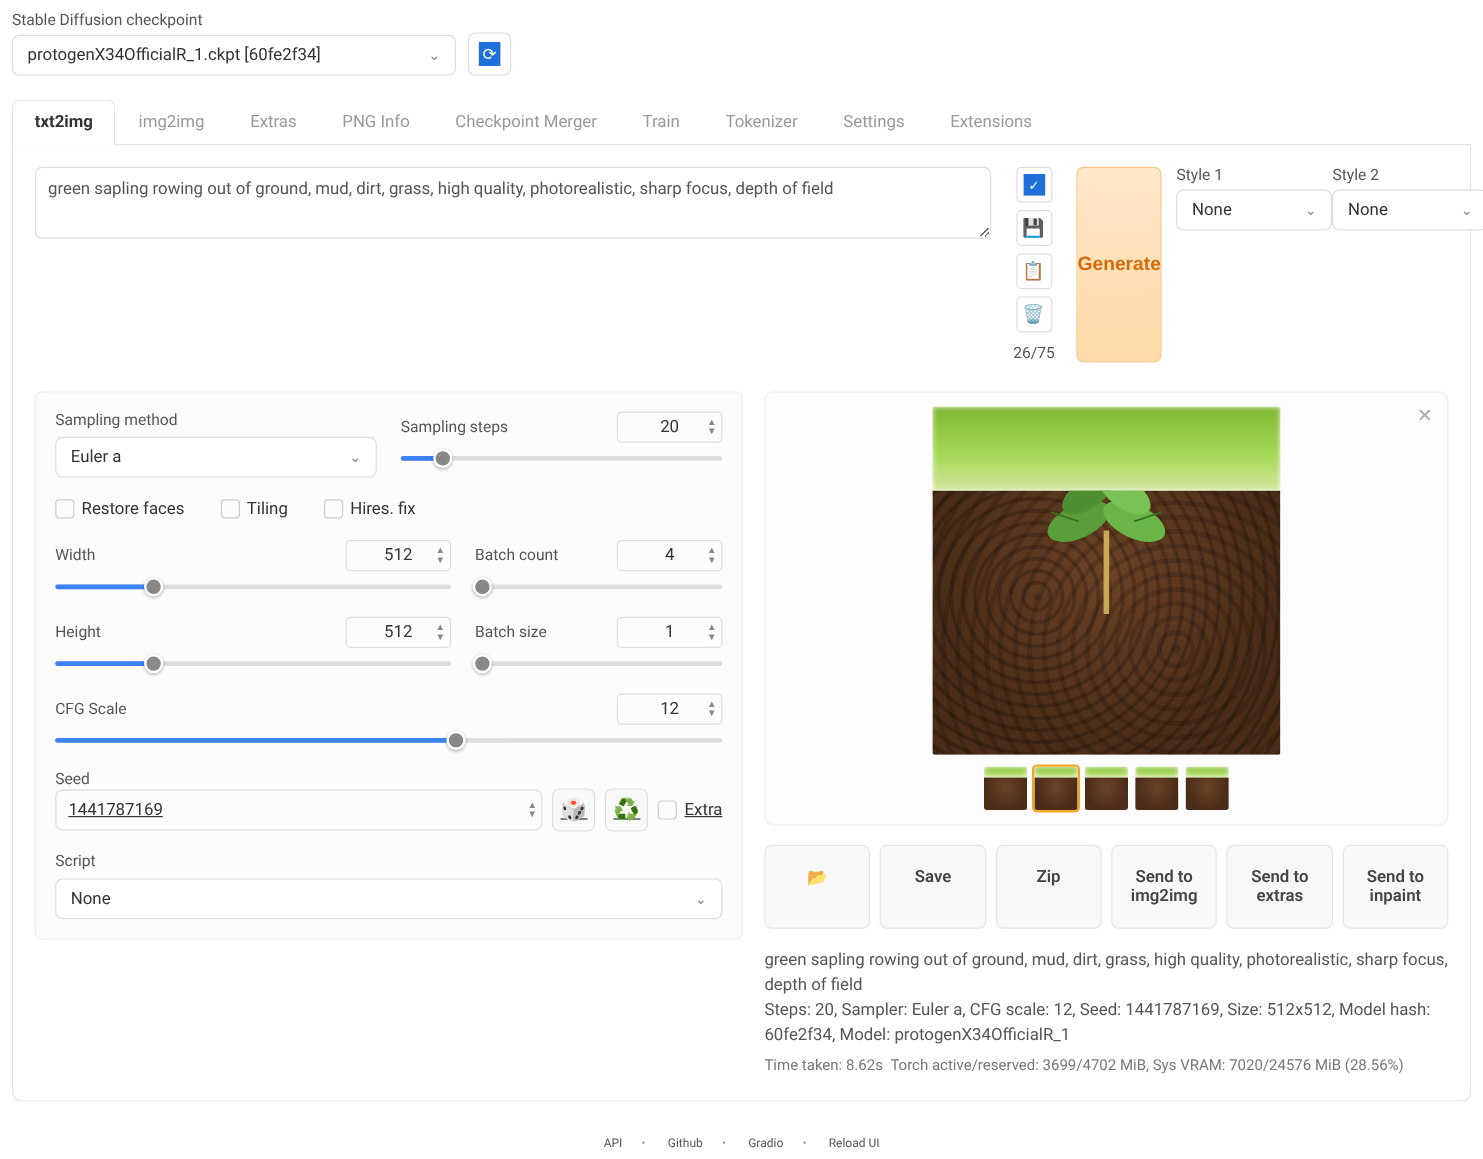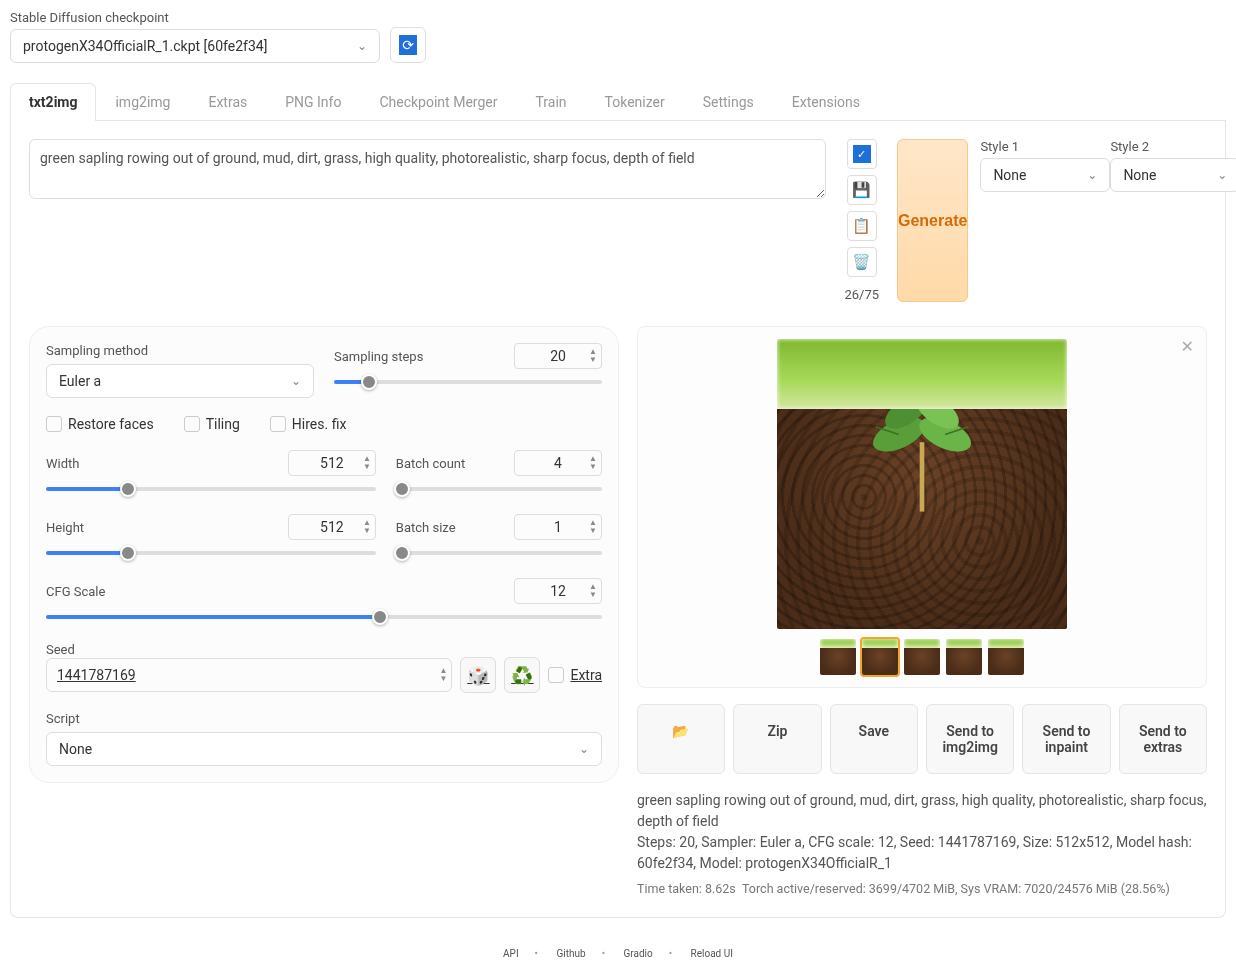--- a/index.html
+++ b/index.html
@@ -22,21 +22,21 @@
 .textarea::placeholder { color: #aaa; }
 .icon-col { display: flex; flex-direction: column; gap: 6px; align-items: center; }
 .small-icon-btn { width: 30px; height: 30px; border: 1px solid #ddd; border-radius: 4px; background: #fff; display: flex; align-items: center; justify-content: center; cursor: pointer; font-size: 15px; }
 .checkbox-icon { width: 18px; height: 18px; background: #1e6fd9; color: #fff; display:flex; align-items:center; justify-content:center; font-size:11px; }
 .token-count { font-size: 13px; color: #555; margin-top: 4px; }
 .gen-col { width: 310px; display: flex; gap: 12px; }
 .generate-btn { background: linear-gradient(#ffe7c9, #ffd9a8); border: 1px solid #f5c98a; color: #d46b08; font-weight: 600; font-size: 16px; border-radius: 6px; padding: 22px 0; cursor: pointer; }
 .styles-row { display: flex; gap: 0; }
 .style-group { flex: 1; display: flex; flex-direction: column; gap: 4px; }
 .content-row { display: flex; gap: 18px; margin-top: 24px; align-items: flex-start; }
-.settings-panel { flex: 0 0 590px; border: 1px solid #eee; border-radius: 20px; padding: 16px; background: #fcfcfc; }
+.settings-panel { flex: 0 0 590px; border: 1px solid #eee; border-radius: 6px; padding: 16px; background: #fcfcfc; }
 .setting-row { display: flex; gap: 20px; margin-bottom: 18px; }
 .setting-group { flex: 1; display: flex; flex-direction: column; gap: 6px; }
 .setting-header { display: flex; justify-content: space-between; align-items: center; }
 .num-input { border: 1px solid #ddd; border-radius: 4px; padding: 4px 8px; width: 88px; text-align: center; display:flex; justify-content:center; align-items:center; position:relative; }
 .num-arrows { position:absolute; right:4px; display:flex; flex-direction:column; font-size:8px; color:#888; line-height:8px; }
 .slider { position: relative; height: 14px; display: flex; align-items: center; }
 .slider-track { height: 4px; background: #ddd; border-radius: 2px; width: 100%; position: relative; }
 .slider-fill { height: 4px; background: #3b82f6; border-radius: 2px; position: absolute; left: 0; }
 .slider-thumb { width: 16px; height: 16px; background: #888; border: 2px solid #fff; border-radius: 50%; position: absolute; top: -6px; transform: translateX(-50%); box-shadow: 0 1px 3px rgba(0,0,0,0.3); }
 .checks-row { display: flex; gap: 30px; margin-bottom: 18px; }
@@ -325,25 +325,25 @@
           <div class="thumb">
               <div class="sapling-img">
                 <div class="sapling-sky"></div>
                 <div class="sapling-ground"></div>
               </div>
             </div>
         </div>
       </div>
       <div class="action-btns">
         <div class="action-btn"><span>📂</span></div>
+        <div class="action-btn">Save</div>
         <div class="action-btn">Zip</div>
-        <div class="action-btn">Save</div>
         <div class="action-btn">Send to img2img</div>
+        <div class="action-btn">Send to extras</div>
         <div class="action-btn">Send to inpaint</div>
-        <div class="action-btn">Send to extras</div>
       </div>
       <div class="info-text">
         <div>green sapling rowing out of ground, mud, dirt, grass, high quality, photorealistic, sharp focus, depth of field</div>
         <div>Steps: 20, Sampler: Euler a, CFG scale: 12, Seed: 1441787169, Size: 512x512, Model hash: 60fe2f34, Model: protogenX34OfficialR_1</div>
         <div class="info-meta"><span>Time taken: 8.62s</span>&nbsp;&nbsp;<span>Torch active/reserved: 3699/4702 MiB, Sys VRAM: 7020/24576 MiB (28.56%)</span></div>
       </div>
     </div>
   </div>
 </div>
 

